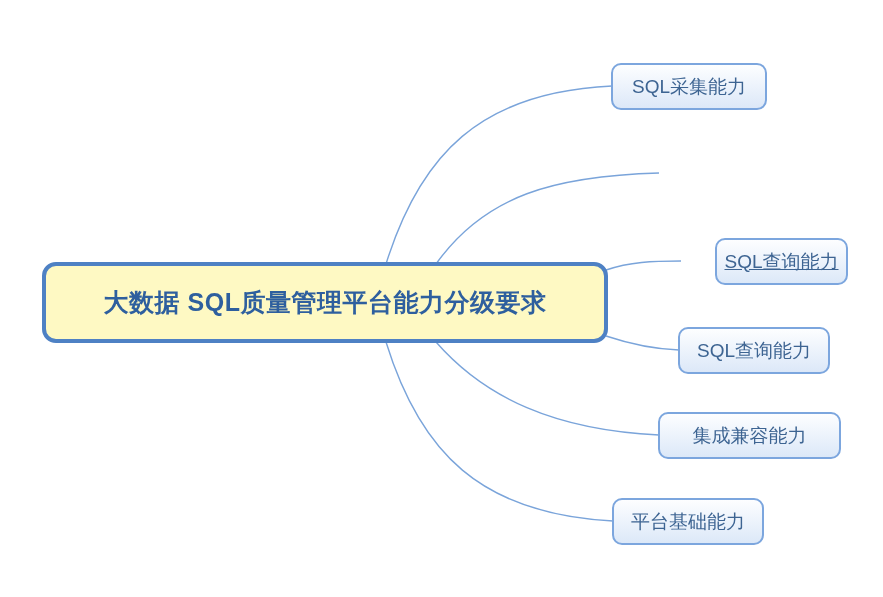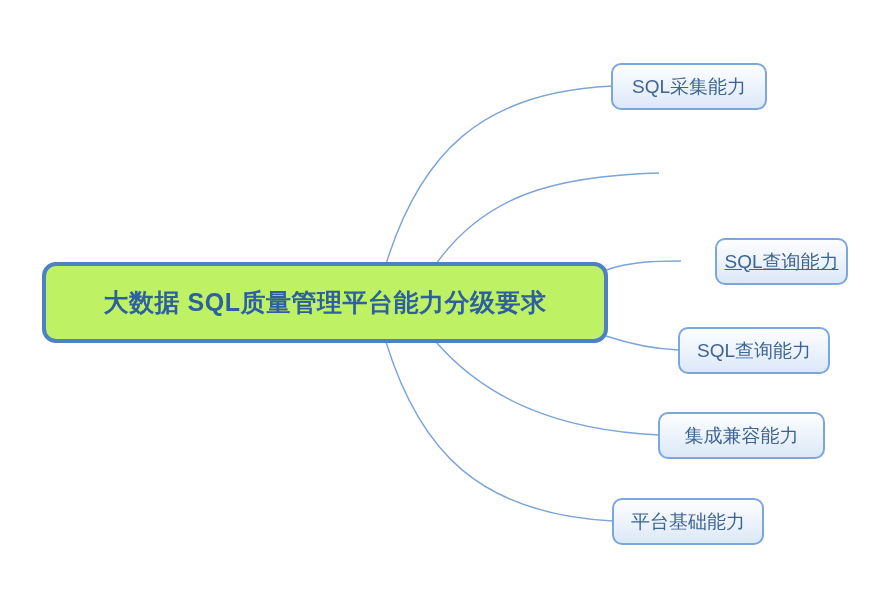--- a/index.html
+++ b/index.html
@@ -33,42 +33,42 @@
     display: flex;
     align-items: center;
     justify-content: center;
     text-align: center;
   }
   .root-node {
     left: 42px;
     top: 262px;
     width: 566px;
     height: 81px;
-    background: #bef264;
+    background: #fef9c3;
     border: 4px solid #4e81c4;
     border-radius: 14px;
     color: #2e5f9e;
     font-size: 25px;
     font-weight: bold;
     letter-spacing: 0.5px;
   }
   .branch-node {
     height: 47px;
     background: linear-gradient(180deg, #fdfeff 0%, #eef4fc 45%, #dce8f8 100%);
     border: 2.5px solid #7ca6de;
     border-radius: 10px;
     color: #3d6492;
     font-size: 19px;
     font-weight: 400;
   }
   .b0 { left: 611px; top: 63px;  width: 156px; }
   .b1 { left: 658px; top: 150px; width: 155px; }
   .b2 { left: 715px; top: 238px; width: 133px; text-decoration: underline; }
   .b3 { left: 678px; top: 327px; width: 152px; }
-  .b4 { left: 658px; top: 412px; width: 167px; }
+  .b4 { left: 658px; top: 412px; width: 183px; }
   .b5 { left: 612px; top: 498px; width: 152px; }
 </style>
 </head>
 <body>
 
 <div class="canvas">
 
   <svg class="connectors" viewBox="0 0 883 597" xmlns="http://www.w3.org/2000/svg">
     <path d="M 386,264 C 420,155 480,92 612,86"></path>
     <path d="M 436,264 C 485,195 555,176 659,173"></path>

